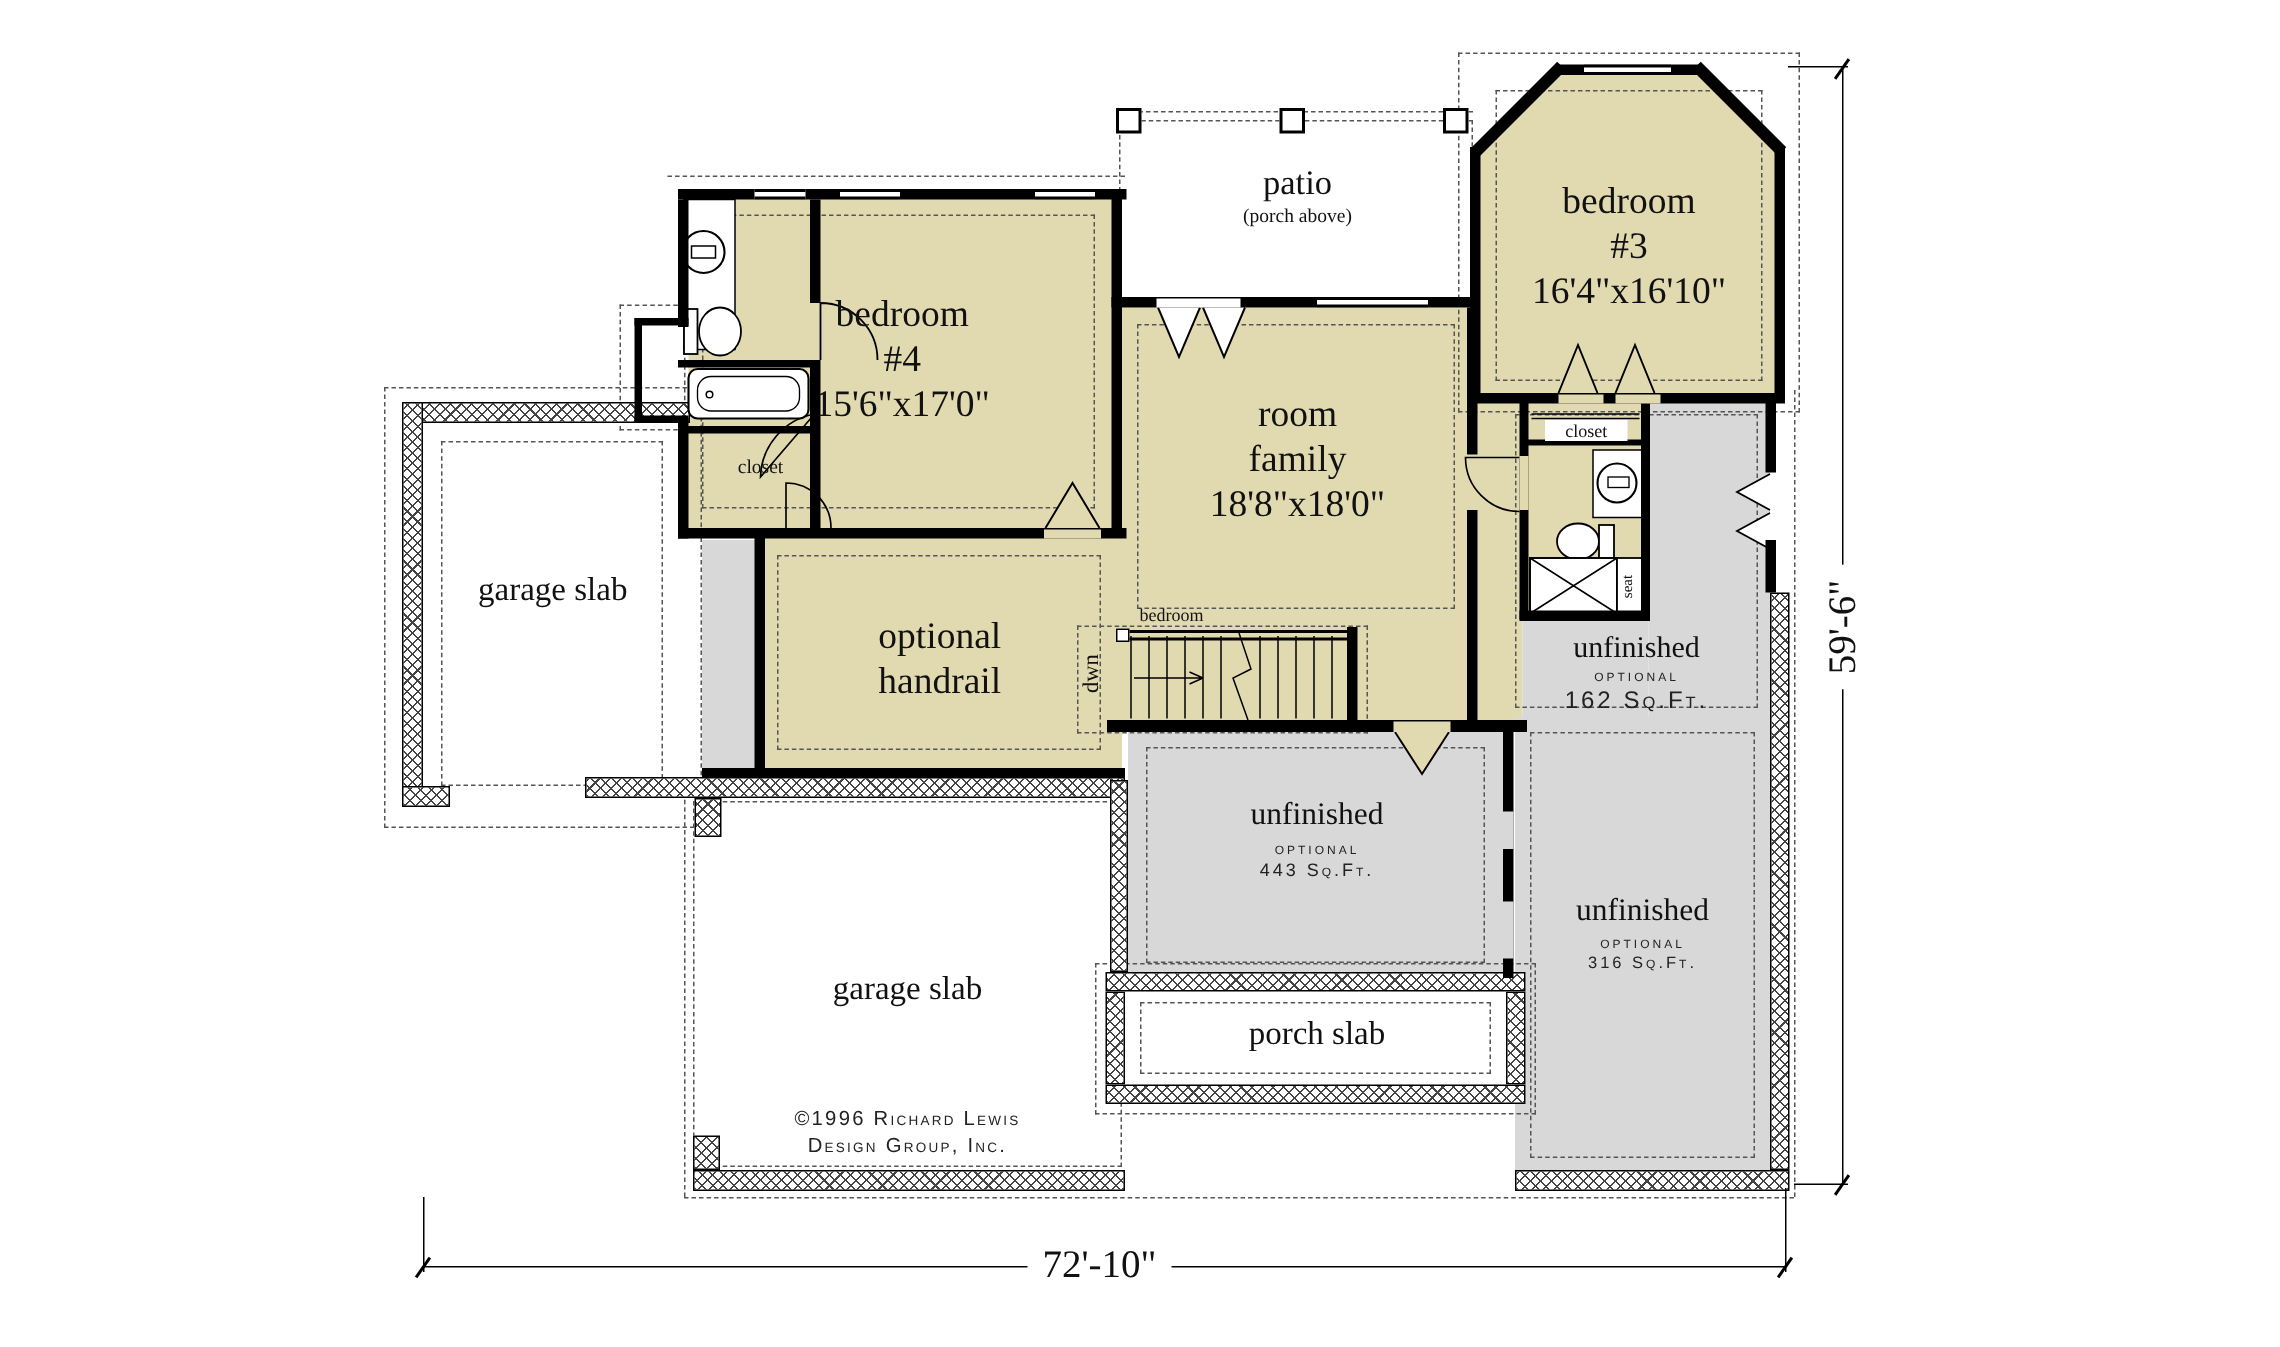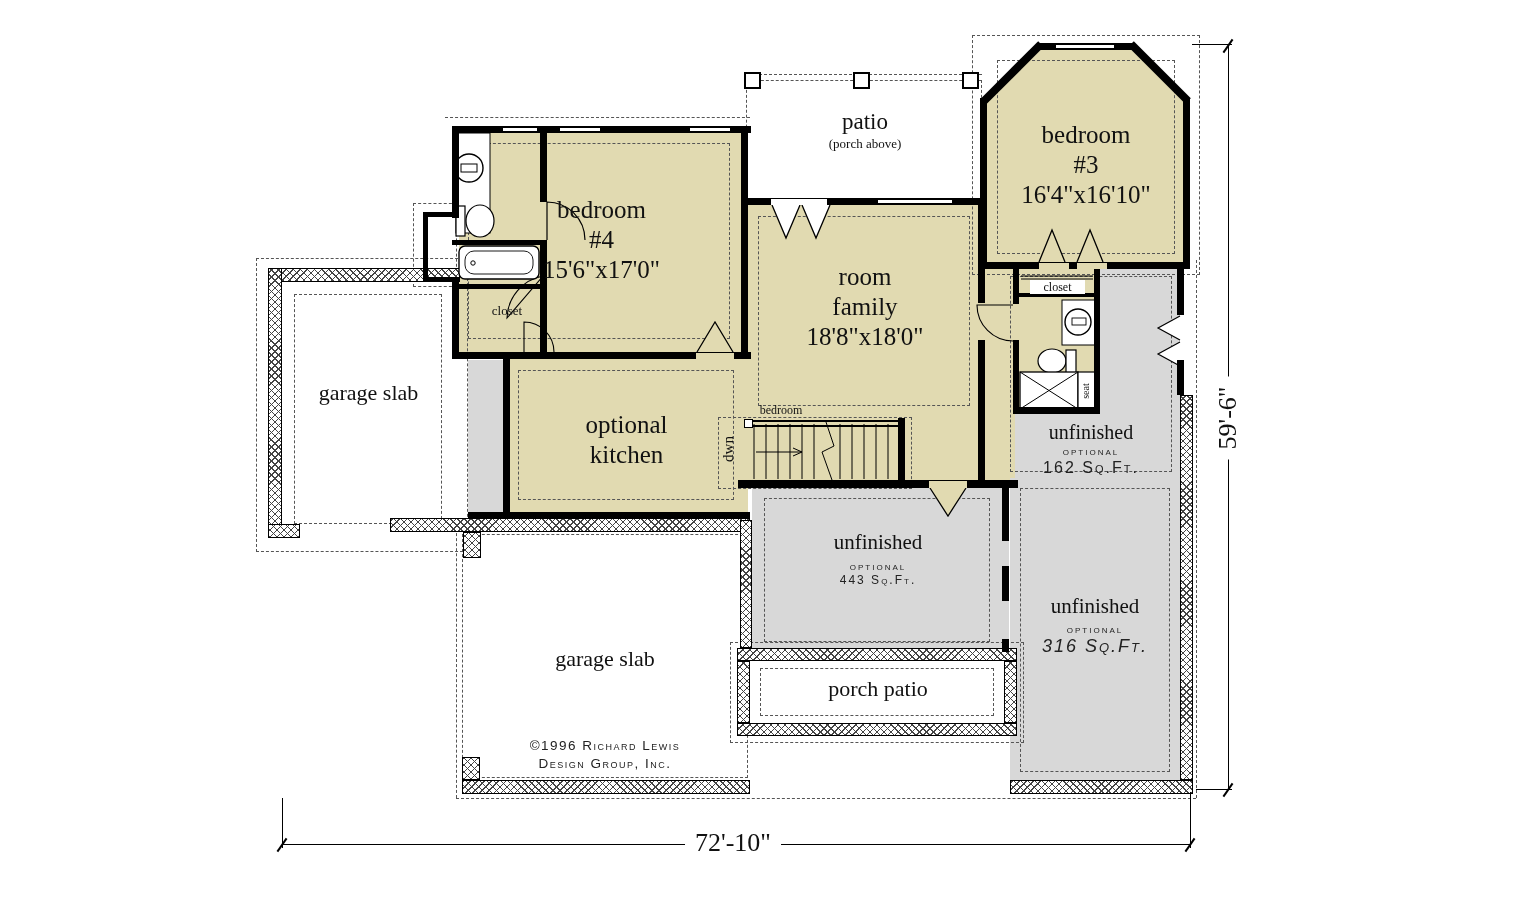--- a/index.html
+++ b/index.html
@@ -185,49 +185,49 @@
     <span style="display:block">#3</span>
     <span style="display:block">16'4"x16'10"</span>
   </div>
   <div class="a lbl big" style="left:748px;top:262px;width:234px;">
     <span style="display:block">room</span>
     <span style="display:block">family</span>
     <span style="display:block">18'8"x18'0"</span>
   </div>
   <div class="a lbl big" style="left:505px;top:410px;width:243px;">
     <span style="display:block">optional</span>
-    <span style="display:block">kitchen</span>
+    <span style="display:block">handrail</span>
   </div>
   <div class="a lbl" style="left:748px;top:108px;width:234px;">
     <span style="display:block;font-size:23px;">patio</span>
     <span style="display:block;font-size:13px;">(porch above)</span>
   </div>
   <div class="a lbl" style="left:282px;top:380px;width:173px;font-size:22px;">
     <span>garage slab</span>
   </div>
   <div class="a lbl" style="left:460px;top:646px;width:290px;font-size:22px;">
     <span>garage slab</span>
   </div>
   <div class="a lbl" style="left:752px;top:676px;width:252px;font-size:22px;">
-    <span>porch patio</span>
+    <span>porch slab</span>
   </div>
   <div class="a lbl" style="left:1005px;top:420px;width:172px;">
     <span style="display:block;font-size:20px;">unfinished</span>
     <span class="sc" style="display:block;font-size:11px;margin-top:1px;">optional</span>
     <span class="sc" style="display:block;font-size:16px;">162 Sq.Ft.</span>
   </div>
   <div class="a lbl" style="left:760px;top:530px;width:236px;">
     <span style="display:block;font-size:21px;">unfinished</span>
     <span class="sc" style="display:block;font-size:11px;margin-top:5px;">optional</span>
     <span class="sc" style="display:block;font-size:12px;">443 Sq.Ft.</span>
   </div>
   <div class="a lbl" style="left:1012px;top:594px;width:166px;">
     <span style="display:block;font-size:21px;">unfinished</span>
     <span class="sc" style="display:block;font-size:11px;margin-top:4px;">optional</span>
-    <span class="sc" style="display:block;font-size:18px;font-style:italic;">316 Sq.Ft.</span>
+    <span class="sc" style="display:block;font-size:11px;">316 Sq.Ft.</span>
   </div>
   <div class="a lbl" style="left:478px;top:303px;width:58px;font-size:13px;">
     <span>closet</span>
   </div>
   <div class="a lbl" style="left:1030px;top:280px;width:55px;font-size:12px;background:#fff;">
     <span>closet</span>
   </div>
   <div class="a lbl" style="left:746px;top:403px;width:70px;font-size:12px;">
     <span>bedroom</span>
   </div>

